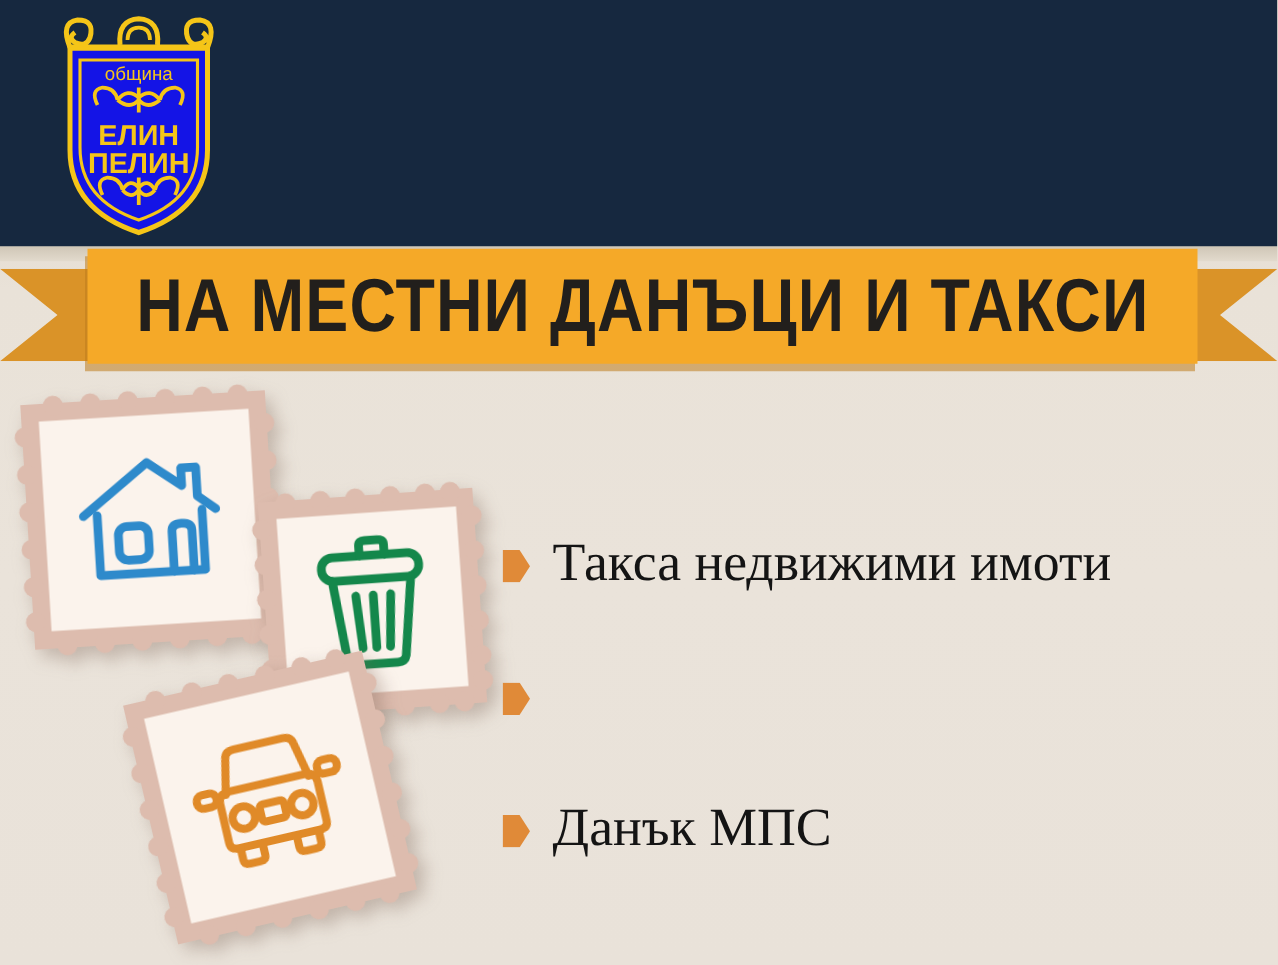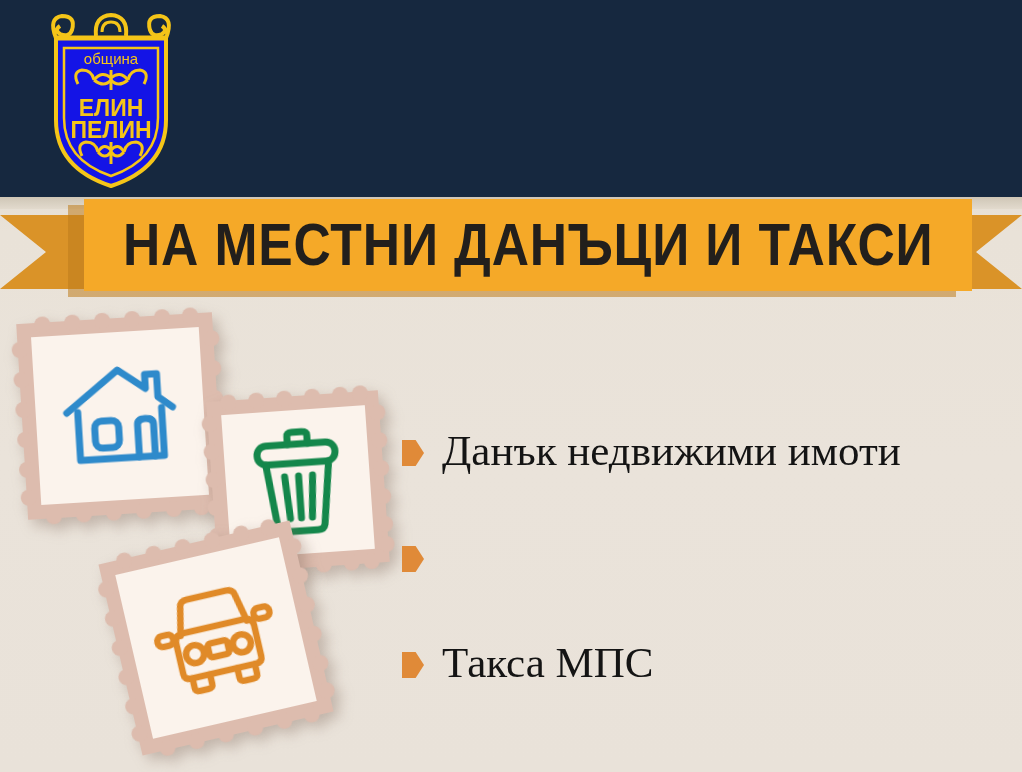--- a/index.html
+++ b/index.html
@@ -54,21 +54,21 @@
   }
   .ribbon-tail.right{
     right:0;
     clip-path:polygon(0 0,132px 0,86px 37px,132px 74px,0 74px);
   }
   .ribbon-shadow{
     position:absolute;left:68px;top:8px;width:888px;height:92px;
     background:#BD7C1C;opacity:.55;
   }
   .ribbon-band{
-    position:absolute;left:84px;top:2px;width:888px;height:92px;
+    position:absolute;left:70px;top:2px;width:888px;height:92px;
     background:#F5A928;
     display:flex;align-items:center;justify-content:center;
   }
   .ribbon-text{
     color:#221F1C;
     font-family:"Liberation Sans", sans-serif;
     font-weight:bold;font-size:60px;line-height:62px;
     transform:scaleX(0.86);transform-origin:center;
     white-space:nowrap;letter-spacing:1px;
   }
@@ -291,24 +291,24 @@
       <div class="scallop" style="bottom:-6px;left:48px"></div>
     <div class="scallop" style="bottom:-6px;left:78px"></div>
       <div class="scallop" style="bottom:-6px;left:108px"></div>
     <div class="scallop" style="bottom:-6px;left:138px"></div>
       <div class="scallop" style="bottom:-6px;left:166px"></div>
   </div>
 
   <div class="bullets">
     <div class="bullet-row">
       <span class="bullet-marker"></span>
-      <span class="bullet-text">Данък недвижими имоти</span>
+      <span class="bullet-text">Такса недвижими имоти</span>
     </div>
     <div class="bullet-row">
       <span class="bullet-marker"></span>
     </div>
     <div class="bullet-row">
       <span class="bullet-marker"></span>
-      <span class="bullet-text">Такса МПС</span>
+      <span class="bullet-text">Данък МПС</span>
     </div>
   </div>
 
 </div>
 
 </body></html>

